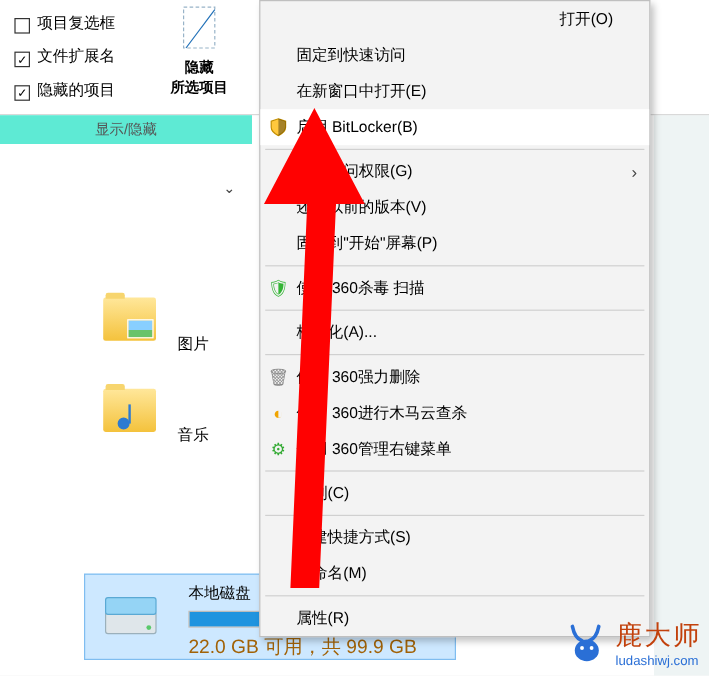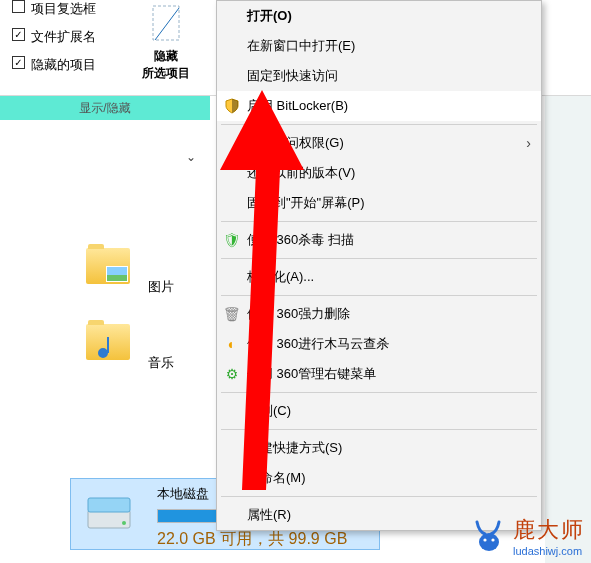--- a/index.html
+++ b/index.html
@@ -1,21 +1,21 @@
 <!DOCTYPE html>
 <html><head>
 <meta charset="utf-8">
 <style>
   * { margin:0; padding:0; box-sizing:border-box; font-family:"Microsoft YaHei","Segoe UI",sans-serif; }
   body { width:591px; height:563px; background:#fff; position:relative; overflow:hidden; font-size:13px; color:#000; }
 
   
   .ribbon { position:absolute; left:0; top:0; right:0; height:96px; border-bottom:1px solid #d9d9d9; background:#fff; }
   .chk-col { position:absolute; left:12px; top:0; }
-  .chk-row { display:flex; align-items:flex-start; height:28px; gap:6px; }
+  .chk-row { display:flex; align-items:flex-end; height:28px; gap:6px; }
   .chk-row .box { width:13px; height:13px; border:1px solid #333; display:flex; align-items:center; justify-content:center; font-size:10px; }
   .hide-sel { position:absolute; left:130px; top:0; width:72px; text-align:center;font-weight:bold; }
   .hide-sel .icon-wrap { height:48px; display:flex; align-items:center; justify-content:center; }
   .hide-sel .lbl { font-size:12px; }
   .ribbon-caption { position:absolute; left:0; top:96px; width:210px; text-align:center; font-size:12px; color:#555; background:#5eead4; height:24px; line-height:24px; }
 
   .chevron { position:absolute; left:186px; top:150px; color:#444; font-size:12px; }
 
   
   .file-item { position:absolute; display:flex; align-items:center; gap:18px; }
@@ -32,21 +32,21 @@
   .drive { position:absolute; left:70px; top:478px; width:310px; height:72px; background:#cde8ff; border:1px solid #7fbdf0; display:flex; }
   .drive .dicon { width:76px; display:flex; align-items:center; justify-content:center; }
   .drive .dbody { flex:1; padding:6px 10px; }
   .drive .bar { width:100%; height:14px; background:#e6e6e6; margin:6px 0; border:1px solid #bbb; }
   .drive .bar .fill { height:100%; background:#2094df; width:77%; }
   .drive .sz { color:#a16207; font-size:16px; }
 
   
   .ctx { position:absolute; left:216px; top:0; width:326px; background:#f3f3f3; border:1px solid #bfbfbf; box-shadow:3px 3px 6px rgba(0,0,0,.25); }
   .ctx-item { display:flex; align-items:center; height:30px; padding:0 30px; position:relative; white-space:nowrap; }
-  .ctx-item.bold { font-weight:700; }
+  .ctx-item.bold { font-weight:400;justify-content:flex-end; }
   .ctx-item.highlight { background:#fff; }
   .ctx-sep { height:1px; background:#d0d0d0; margin:3px 4px; }
   .ctx-arrow { position:absolute; right:10px; font-size:14px; color:#444; }
   .ctx-ic { position:absolute; left:6px; width:18px; height:18px; display:flex; align-items:center; justify-content:center; font-size:14px; }
 
   
   .big-arrow { position:absolute; left:210px; top:90px; pointer-events:none; }
 
   
   .wm { position:absolute; right:6px; bottom:6px; display:flex; align-items:center; gap:6px; }
@@ -127,24 +127,24 @@
       </div>
     <div class="sz">22.0 GB 可用，共 99.9 GB</div>
   </div>
 </div>
 
 <div class="ctx">
   <div class="ctx-item bold">
       <span>打开(O)</span>
     </div>
   <div class="ctx-item">
+      <span>固定到快速访问</span>
+    </div>
+  <div class="ctx-item">
       <span>在新窗口中打开(E)</span>
-    </div>
-  <div class="ctx-item">
-      <span>固定到快速访问</span>
     </div>
   <div class="ctx-item highlight">
     <span class="ctx-ic">
         <svg width="16" height="16">
           <path d="M8 1 L14 3 V8 C14 12 8 15 8 15 C8 15 2 12 2 8 V3 Z" fill="#ffc83d" stroke="#c48f00"></path>
           <path d="M8 1 L14 3 V8 C14 12 8 15 8 15 V1 Z" fill="#2f" opacity=".35"></path>
         </svg>
       </span>
     <span>启用 BitLocker(B)</span>
   </div>

